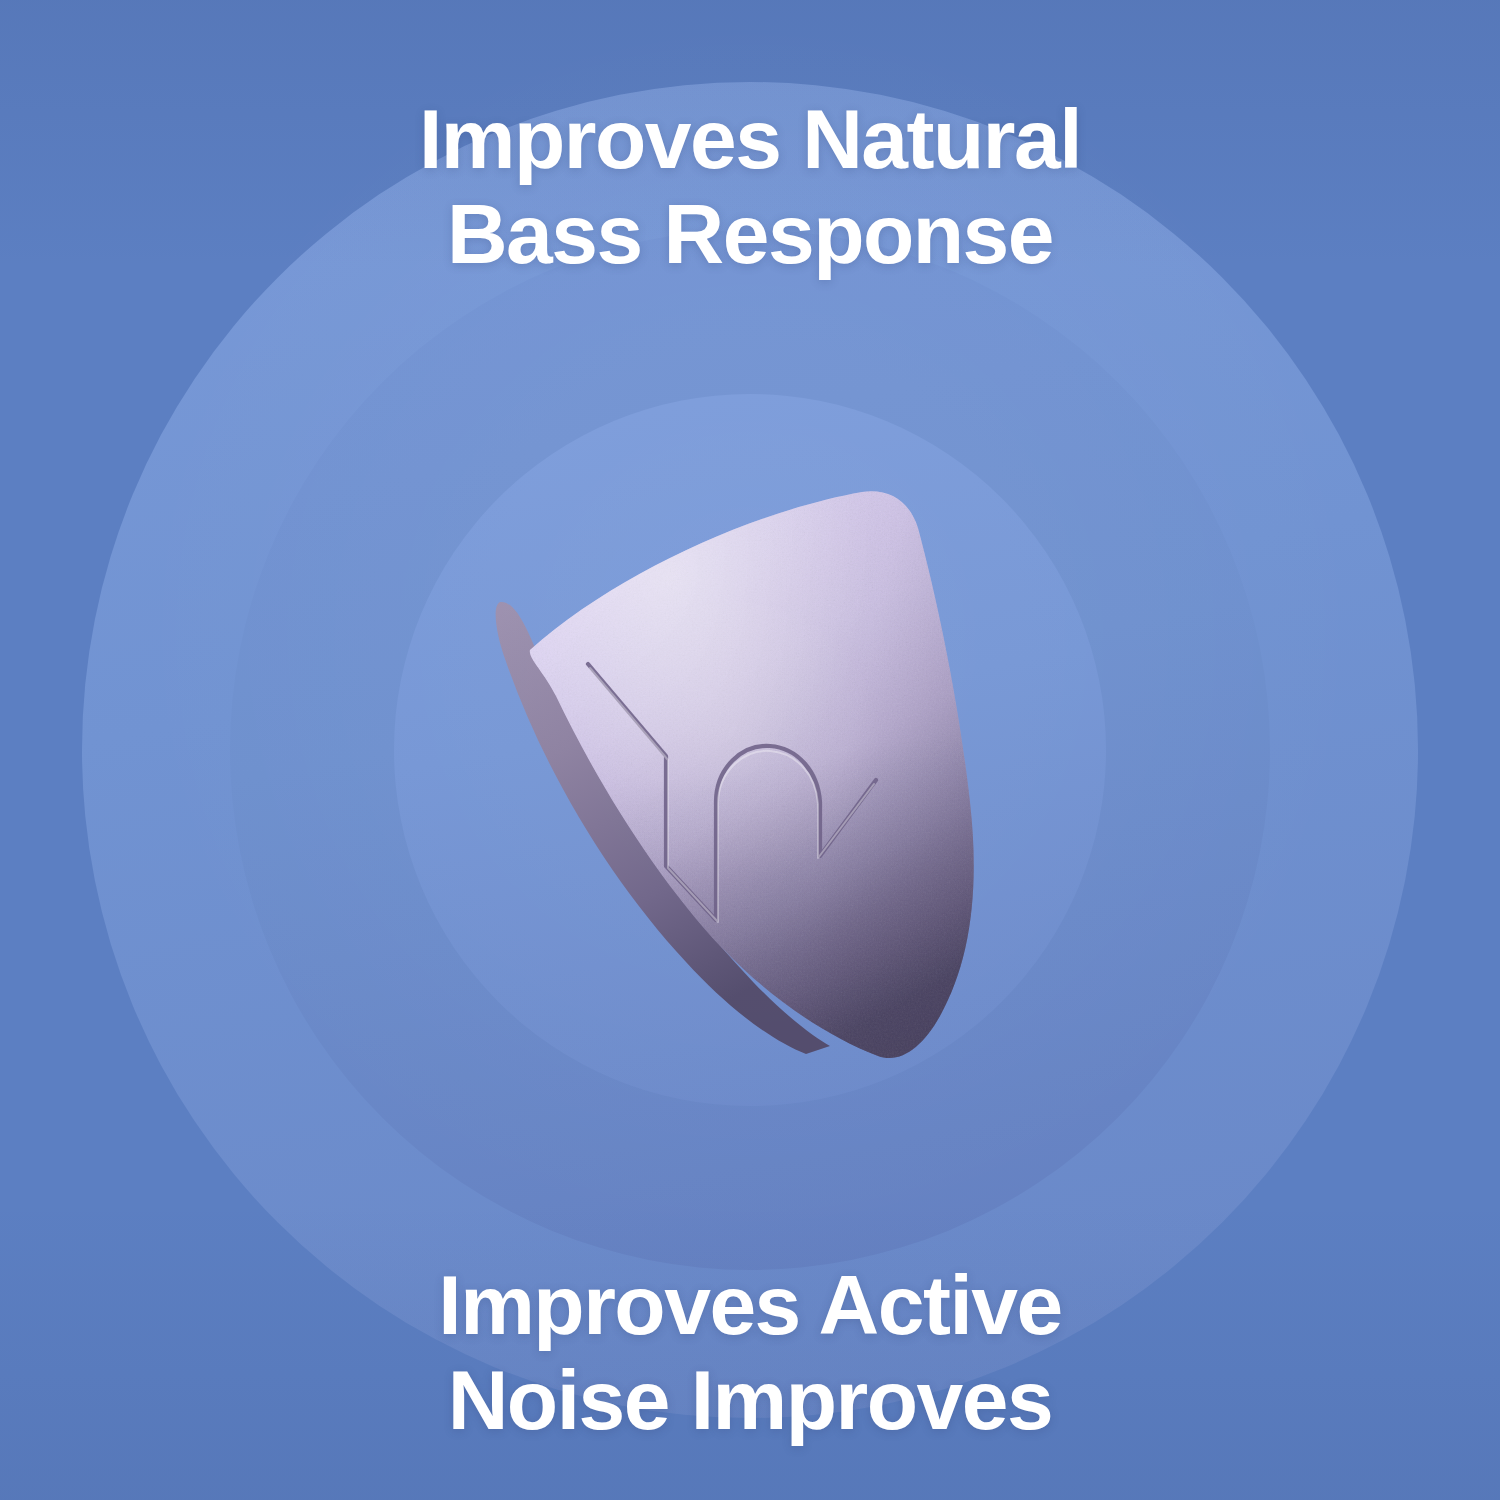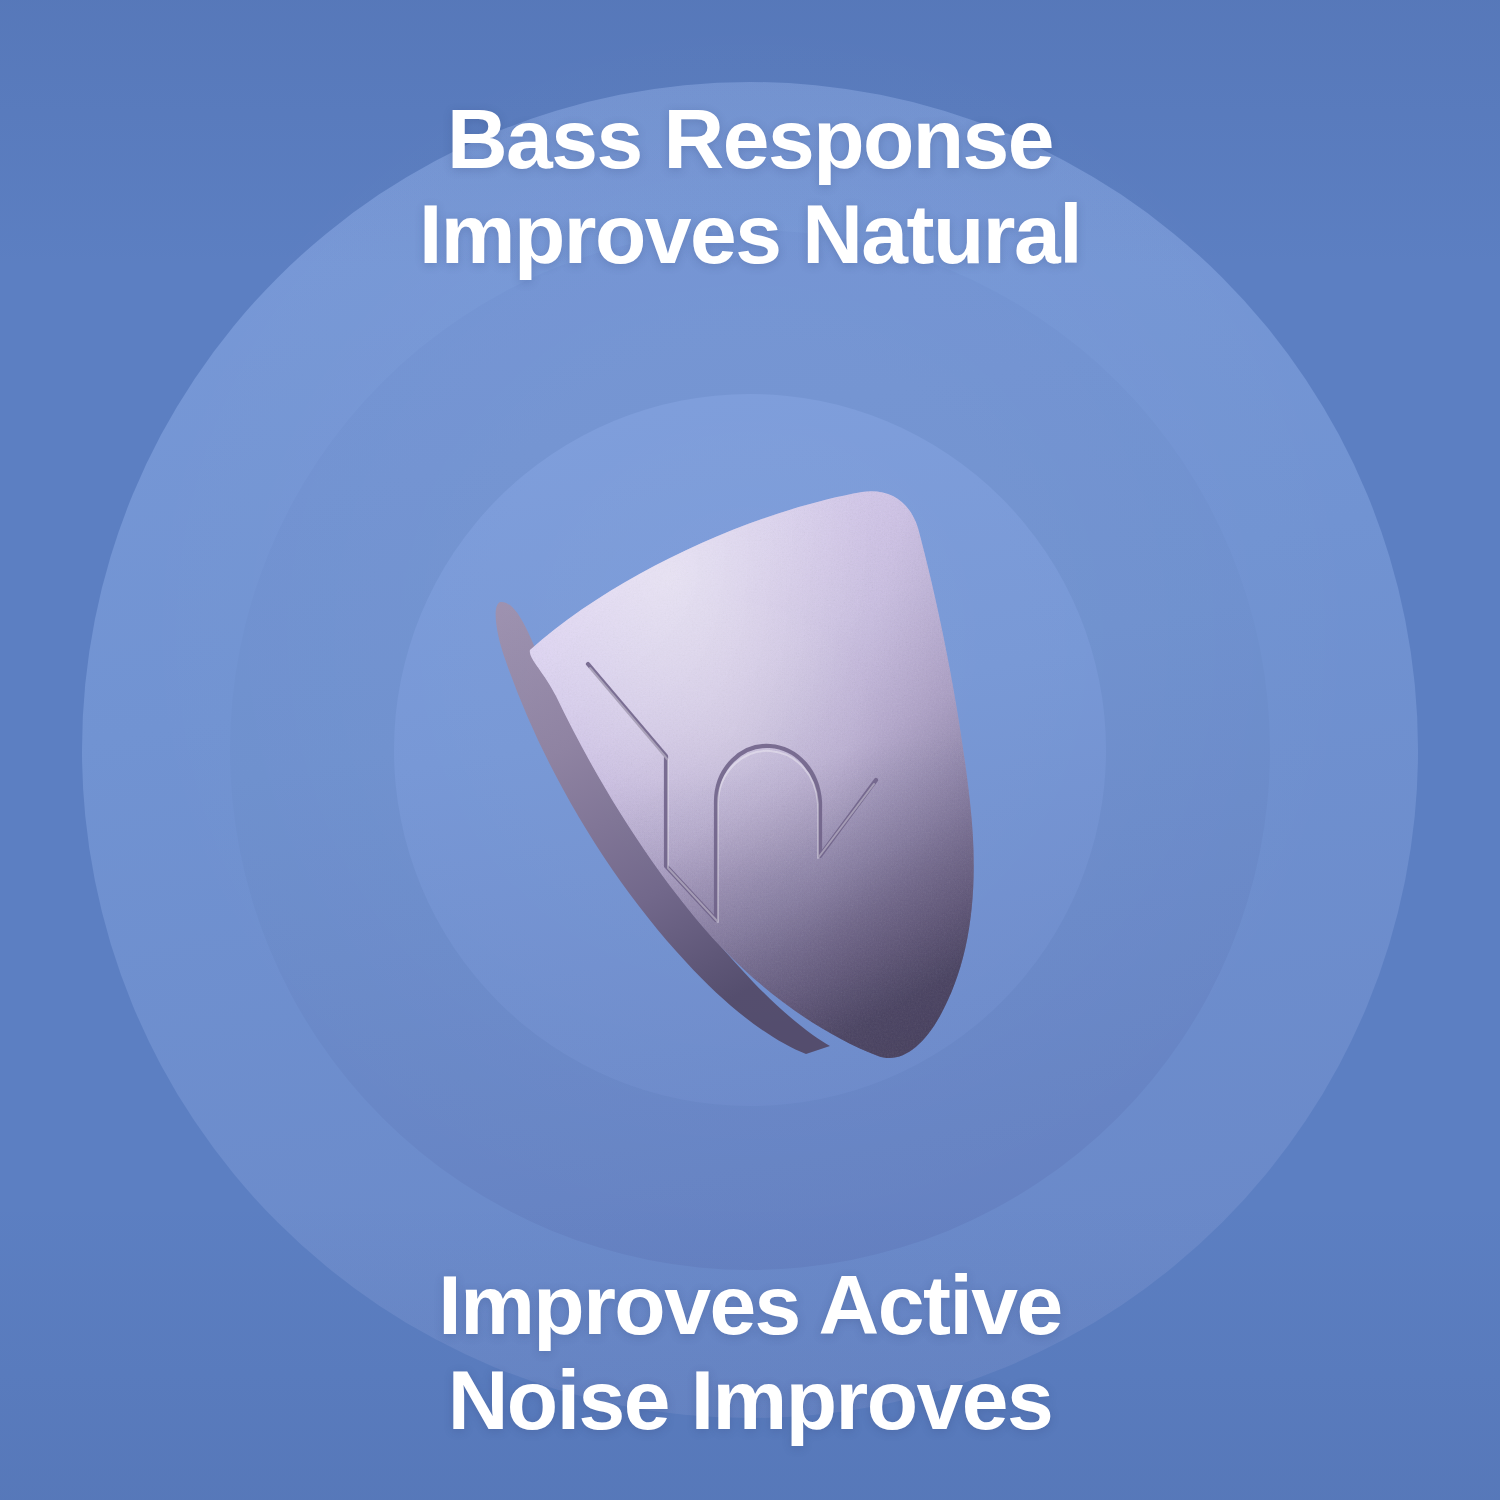--- a/index.html
+++ b/index.html
@@ -217,22 +217,22 @@
                    L 348 408
                    L 404 334"></path>
         </g>
       </g>
     </svg>
   </div>
 
   <div id="vignette"></div>
 
   <div class="headline" id="headline-top">
+    <span class="line">Improves Natural</span>
     <span class="line">Bass Response</span>
-    <span class="line">Improves Natural</span>
   </div>
 
   <div class="headline" id="headline-bottom">
     <span class="line">Improves Active</span>
     <span class="line">Noise Improves</span>
   </div>
 
 </div>
 
 </body></html>

